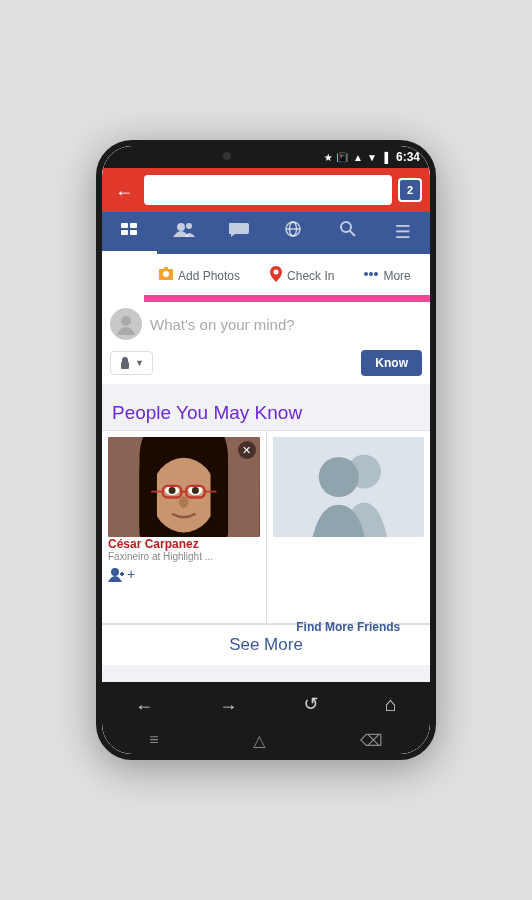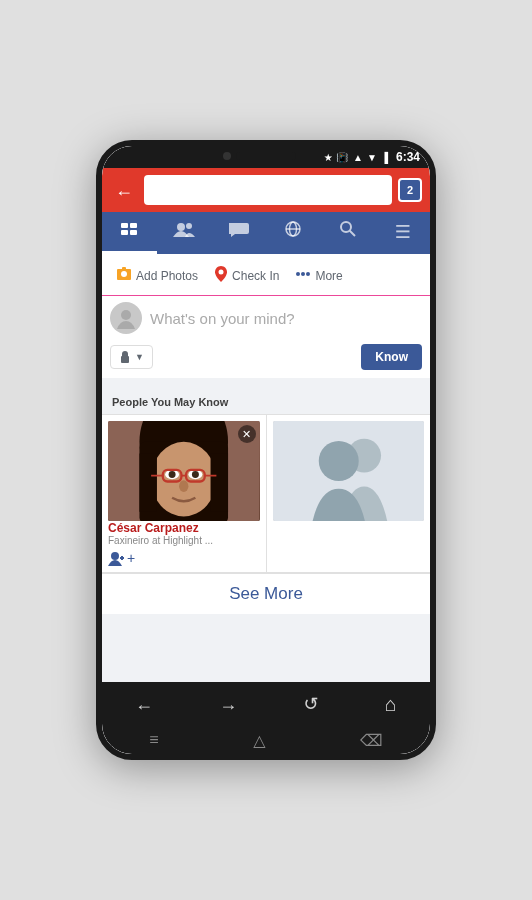--- a/index.html
+++ b/index.html
@@ -131,22 +131,23 @@
     
     .post-compose {
       background: #fff;
       margin-bottom: 8px;
       padding: 8px 0 4px;
     }
     .post-actions-row {
       display: flex;
       align-items: center;
       padding: 0 8px 6px;
-      border-bottom: 1px solid #ec4899;
-      gap: 4px;
+      border-bottom: 7px solid #ec4899;
+      gap: 17px;
+      margin-left: 42px;
     }
     .post-action-btn {
       display: flex;
       align-items: center;
       gap: 4px;
       font-size: 12px;
       color: #606770;
       padding: 4px 6px;
       cursor: pointer;
       white-space: nowrap;
@@ -193,23 +194,23 @@
       background: #3b5998;
       color: #fff;
       font-size: 12px;
       font-weight: bold;
       padding: 6px 14px;
       border-radius: 4px;
       cursor: pointer;
     }
     
     .section-title {
-      font-size: 11px;
-      font-weight: bold;
-      color: #404040;
+      font-size: 19px;
+      font-weight: normal;
+      color: #6d28d9;
       padding: 10px 10px 6px;
     }
     .people-row {
       display: flex;
       background: #fff;
       border-top: 1px solid #e0e0e0;
       border-bottom: 1px solid #e0e0e0;
     }
     .person-card {
       flex: 1;
@@ -564,20 +565,23 @@
                 <svg width="100%" height="100%" viewBox="0 0 130 130" preserveAspectRatio="xMidYMid meet">
 
                   <circle cx="85" cy="45" r="22" fill="#b0bec5"></circle>
                   <path d="M55 130 Q65 85 85 85 Q105 85 115 130Z" fill="#b0bec5"></path>
 
                   <circle cx="52" cy="52" r="26" fill="#90a4ae"></circle>
                   <path d="M18 130 Q28 88 52 88 Q76 88 86 130Z" fill="#90a4ae"></path>
                 </svg>
               </div>
             </div>
+            <div class="find-more">
+              <span style="font-size:12px; color:#3b5998; font-weight:bold;">Find More Friends</span>
+            </div>
           </div>
         </div>
         <div class="see-more-row">
           <span>See More</span>
         </div>
       </div>
 
 
     </div>
 

